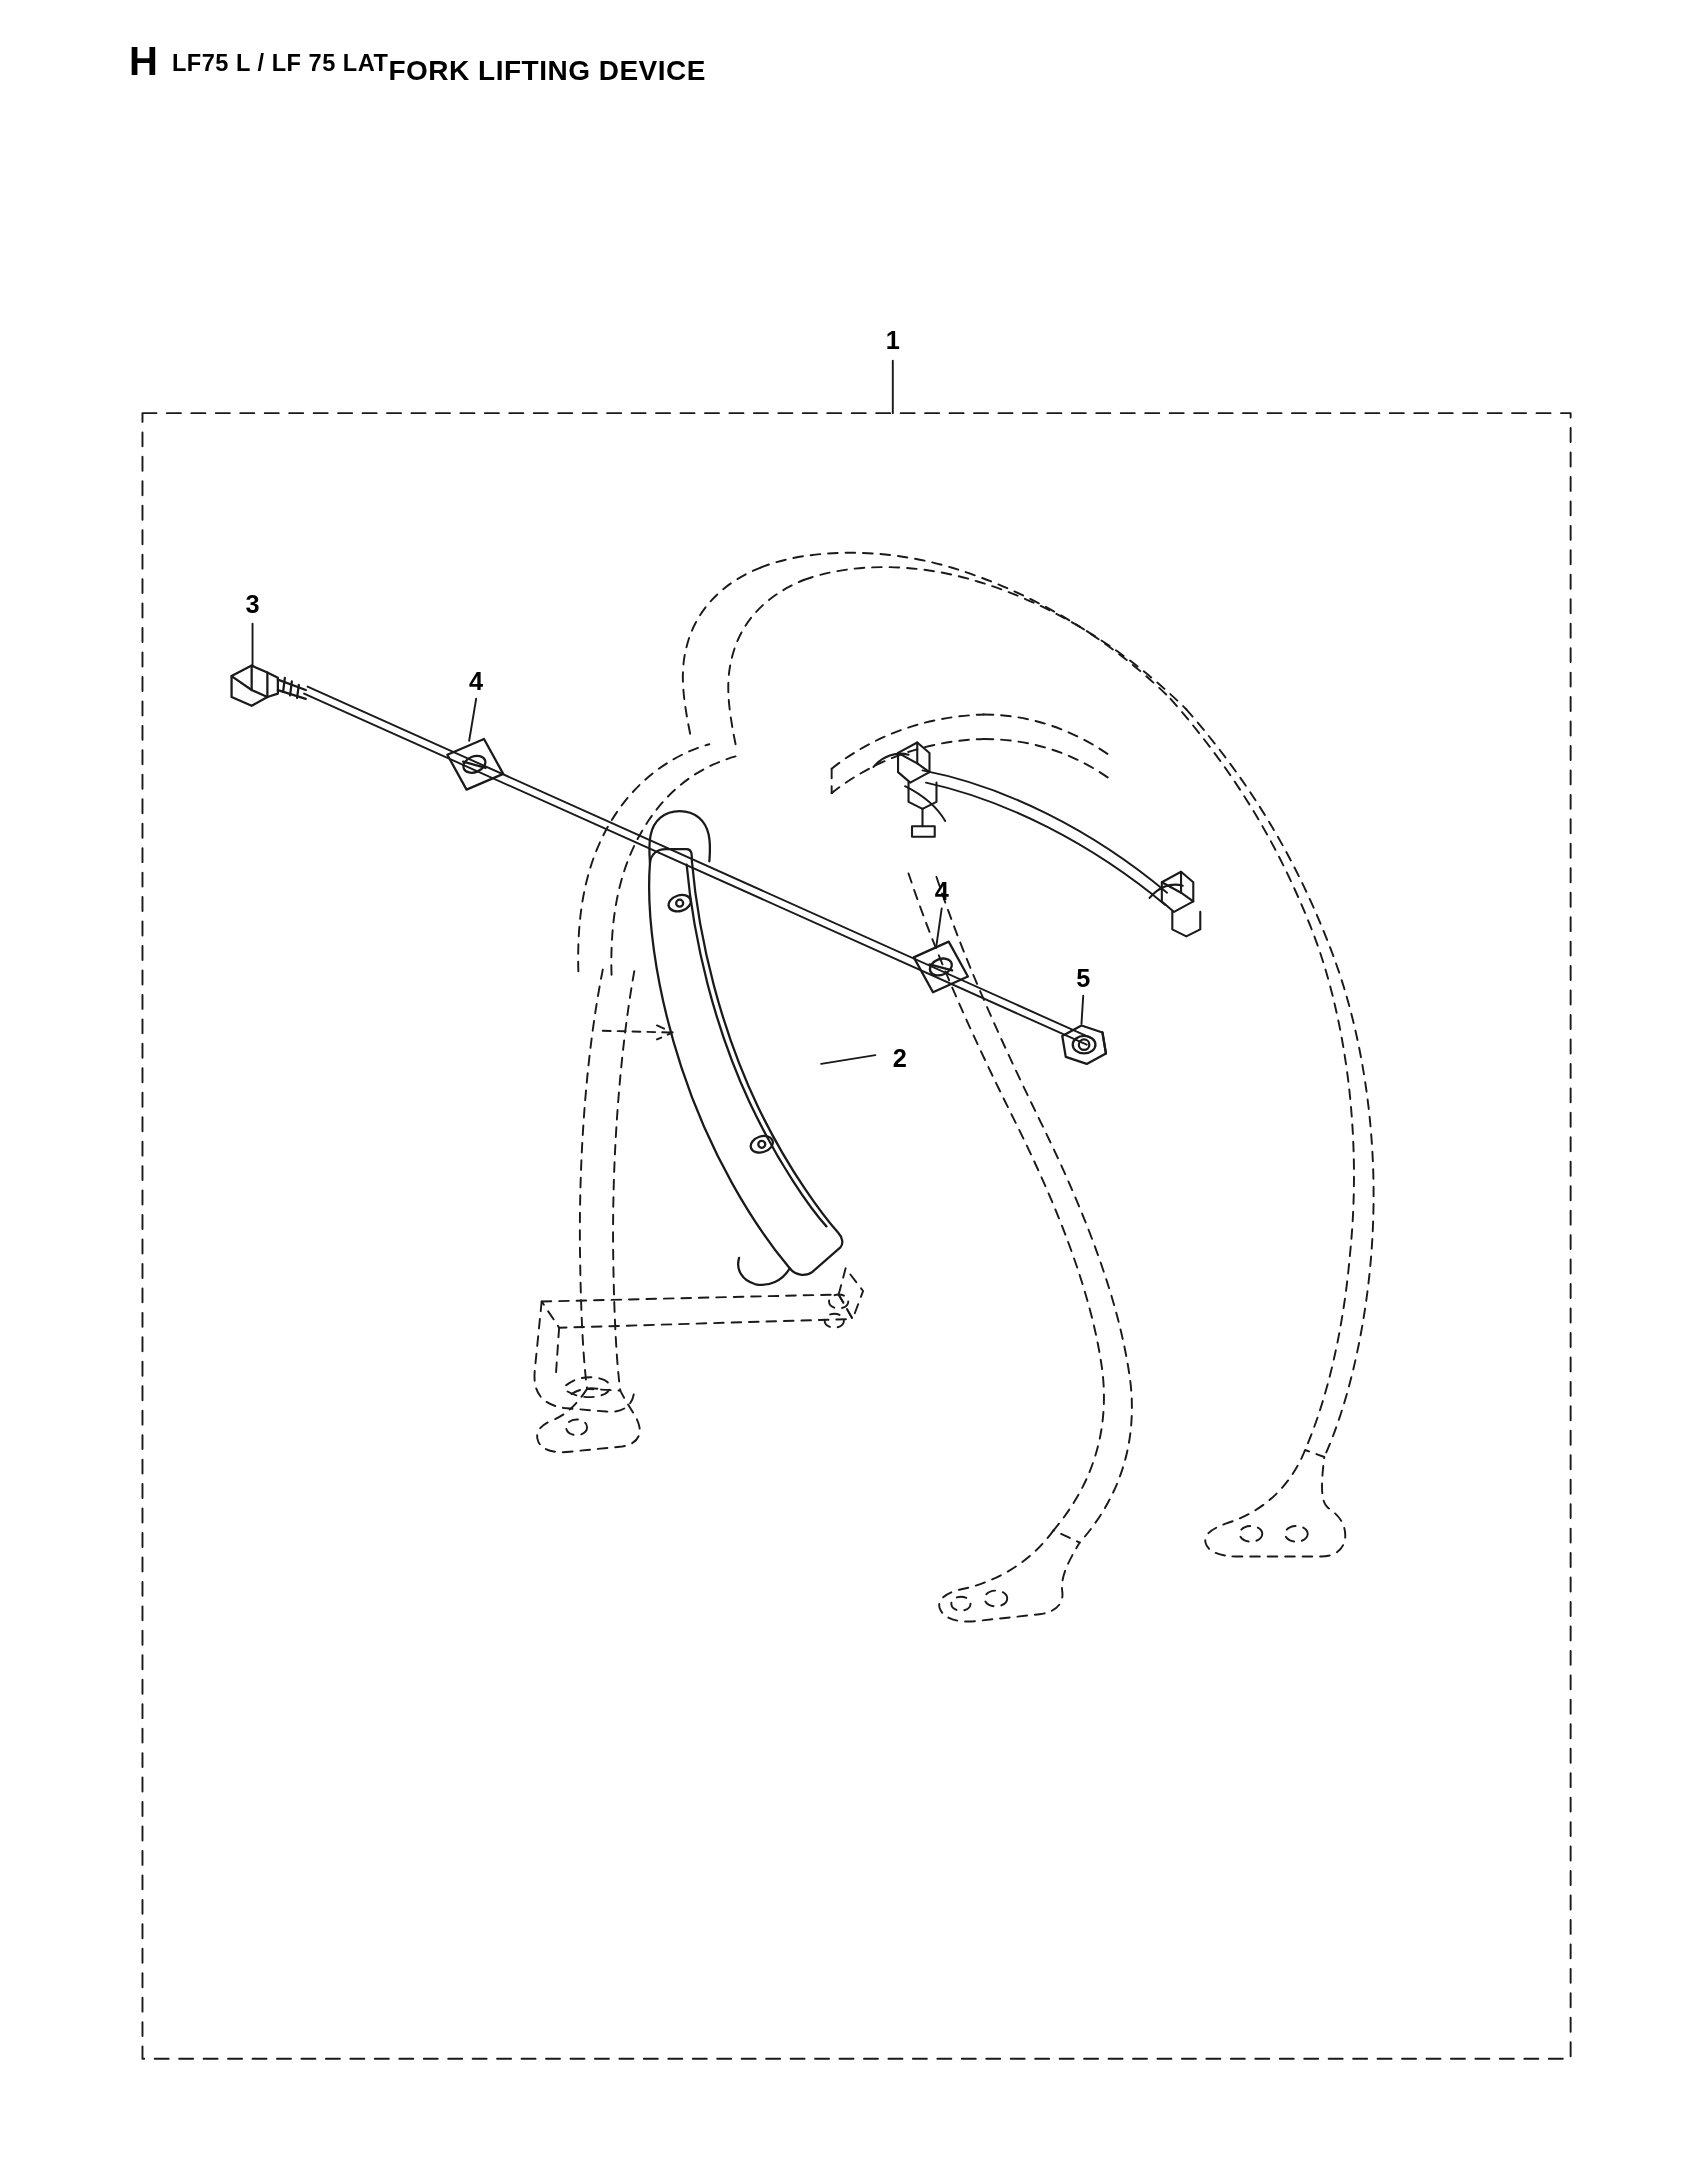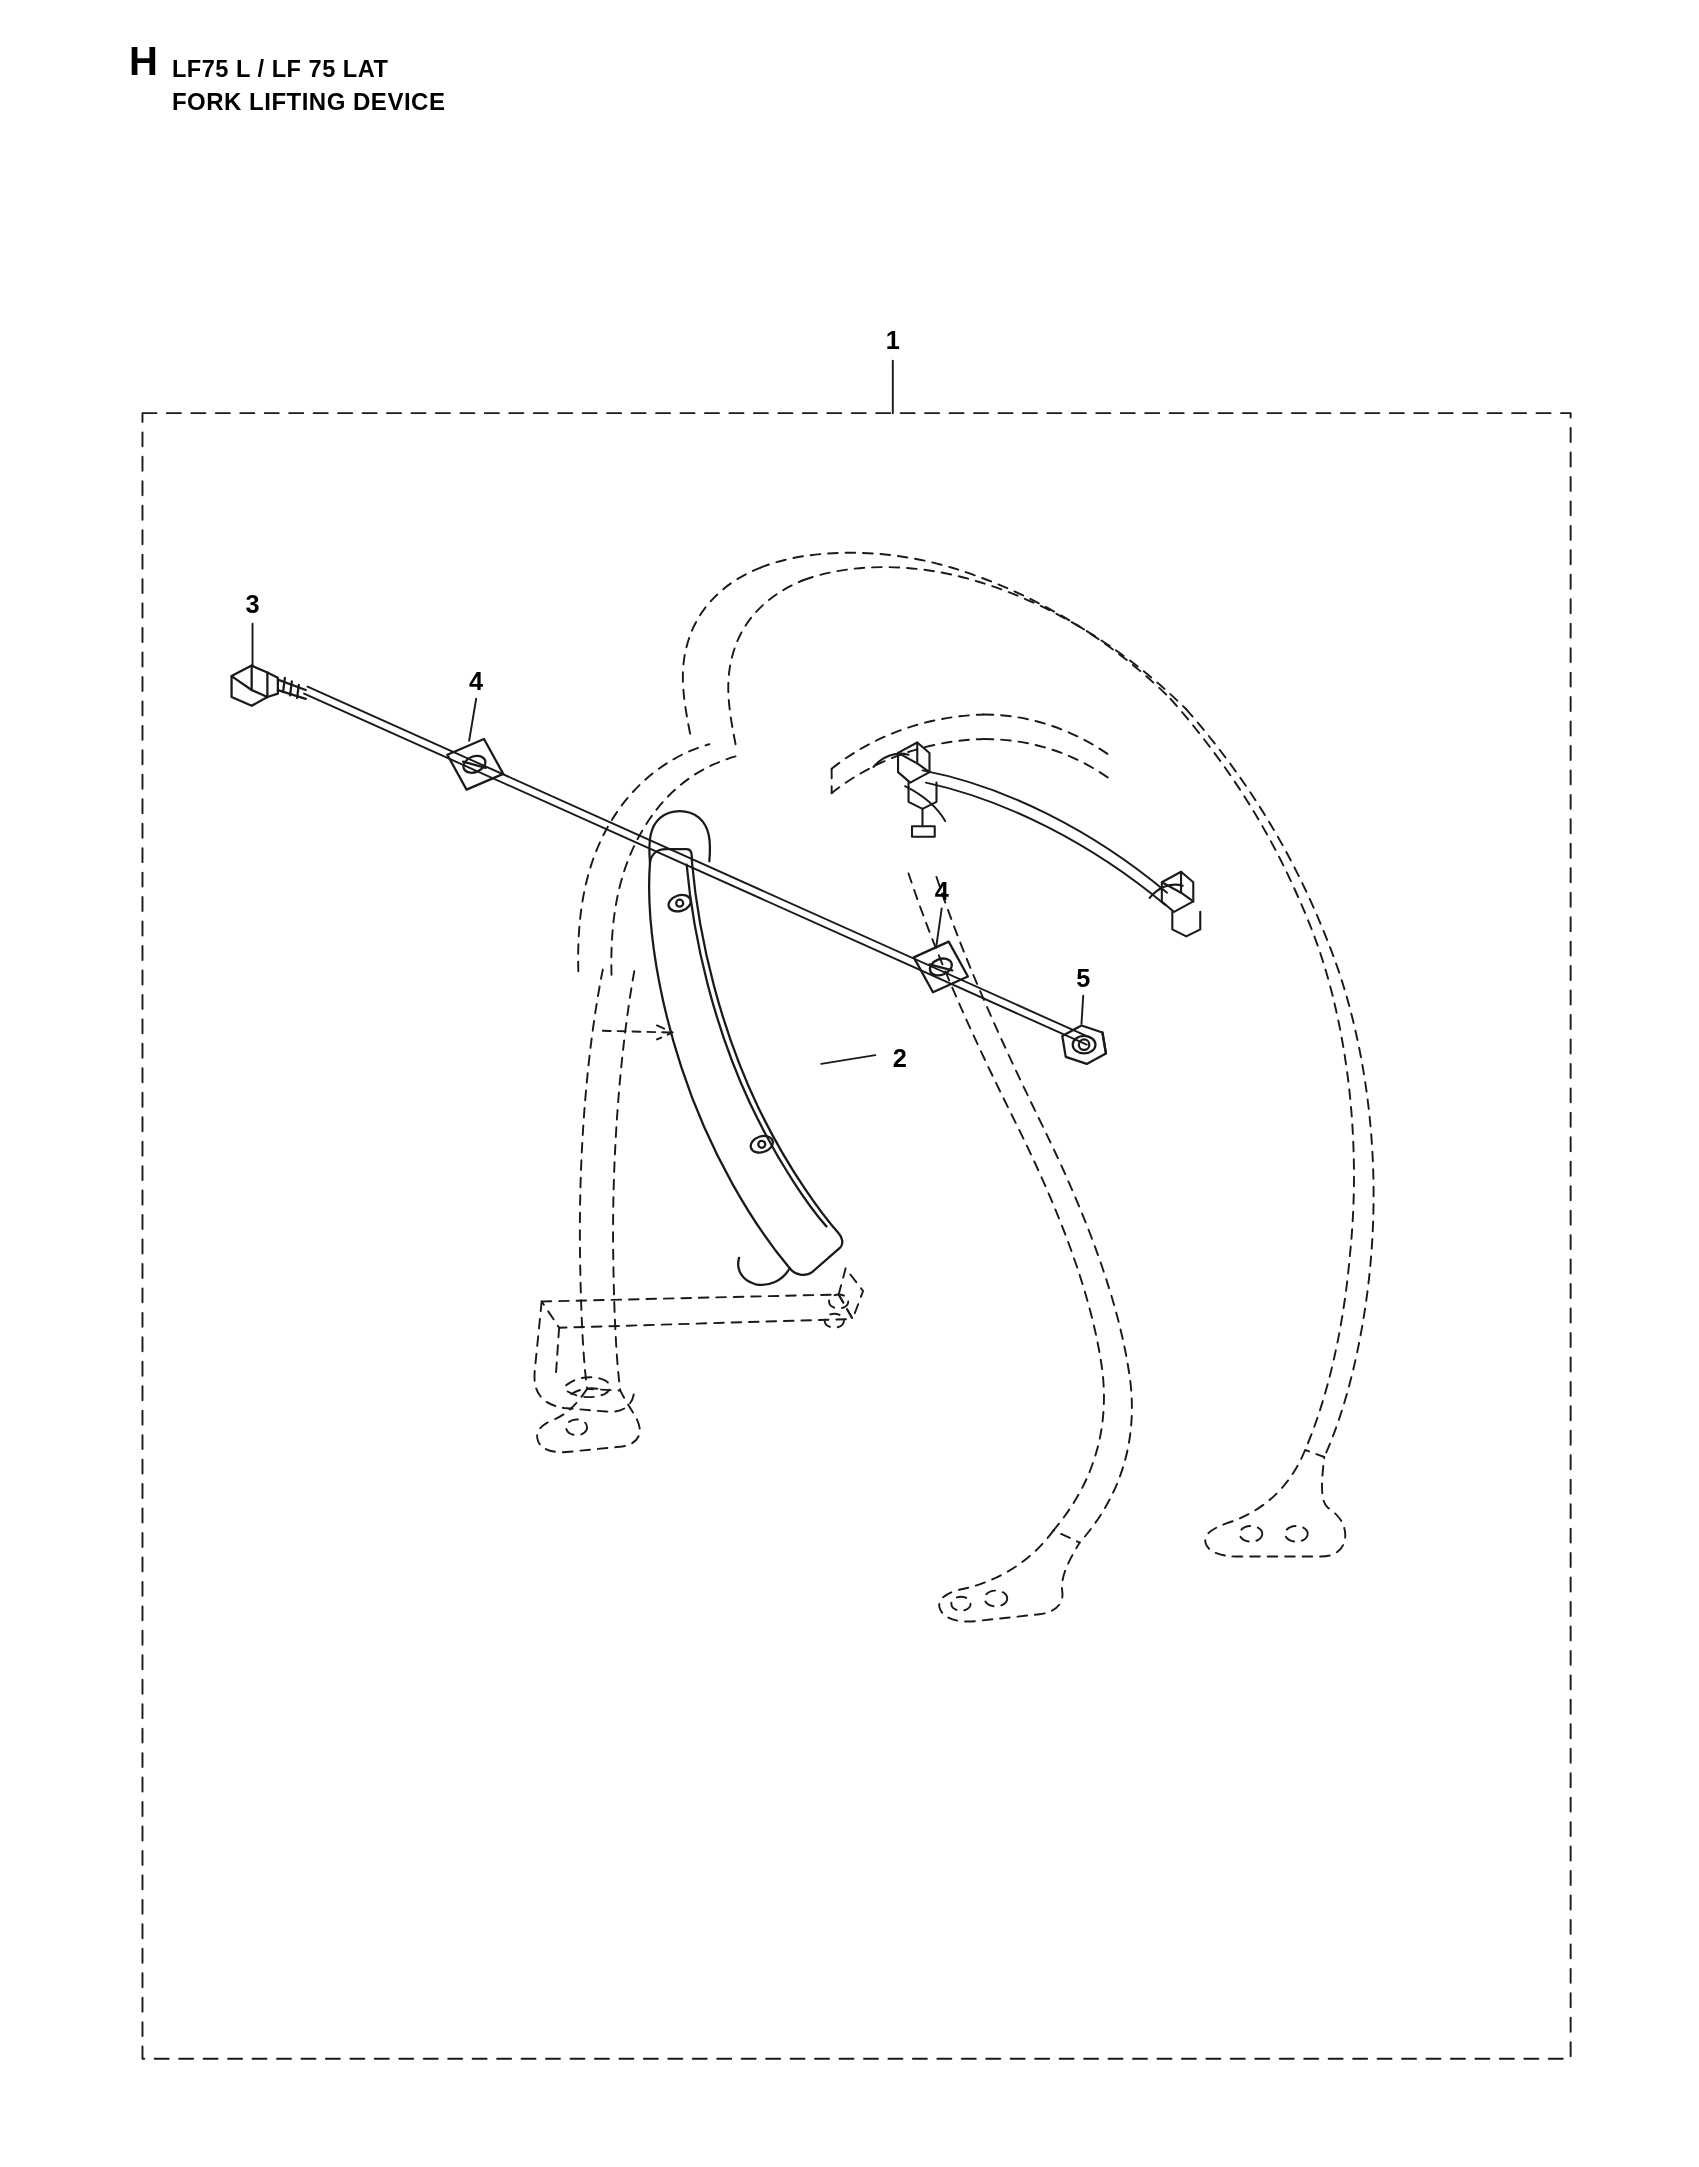--- a/index.html
+++ b/index.html
@@ -27,31 +27,30 @@
   #section-letter {
     font-size: 40px;
     font-weight: bold;
     line-height: 1;
     letter-spacing: 0px;
     margin-right: 14px;
     margin-top: 3.5px;
   }
   #header-text {
     display: flex;
-    flex-direction: column;
-    margin-top: 19px;
+    margin-top: 13px;
   }
   #model-line {
     font-size: 23.6px;
     font-weight: bold;
     letter-spacing: 0.5px;
     line-height: 1.18;
   }
   #title-line {
-    font-size: 24px;
+    font-size: 28px;
     font-weight: bold;
     letter-spacing: 0.5px;
     line-height: 1.18;
     margin-top: 4.4px;
   }
 
   
   #drawing {
     position: absolute;
     left: 0;

